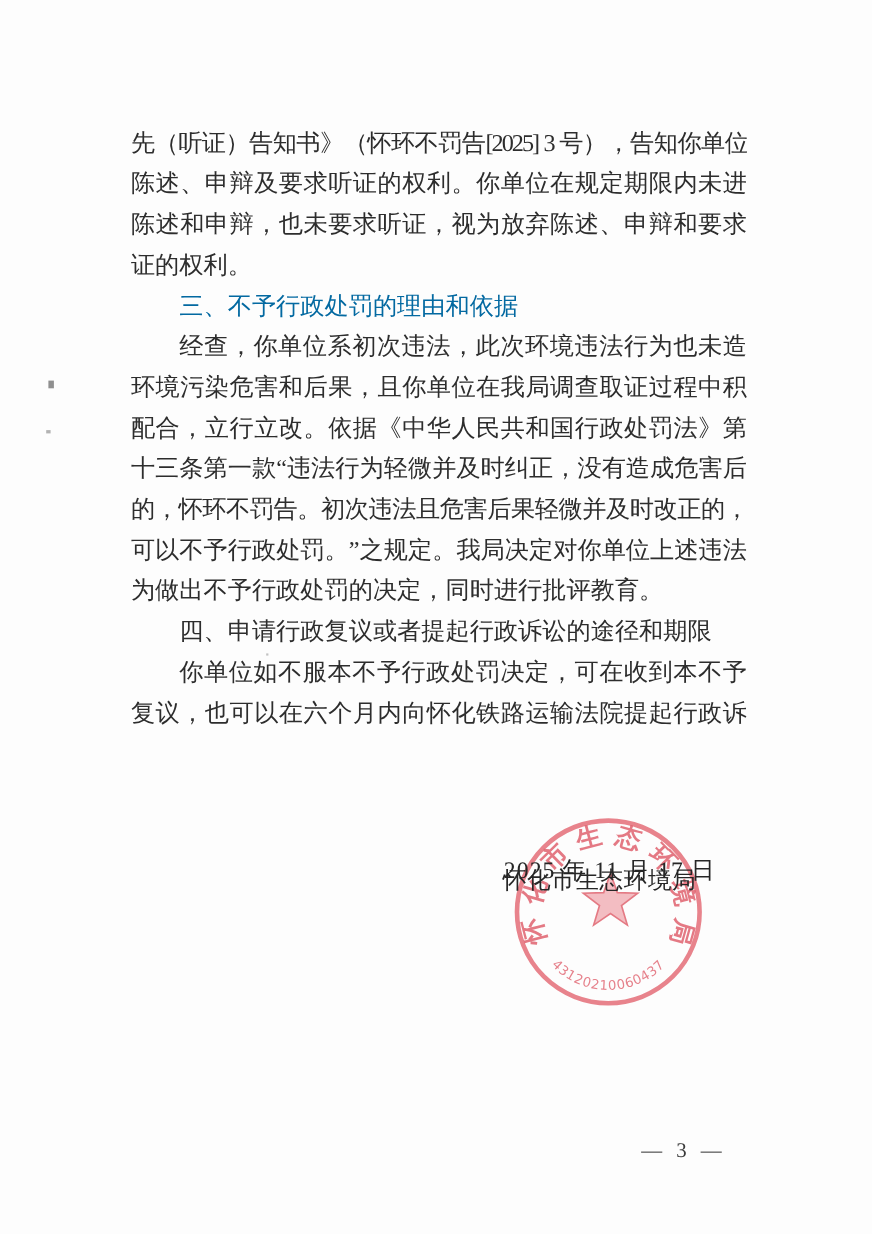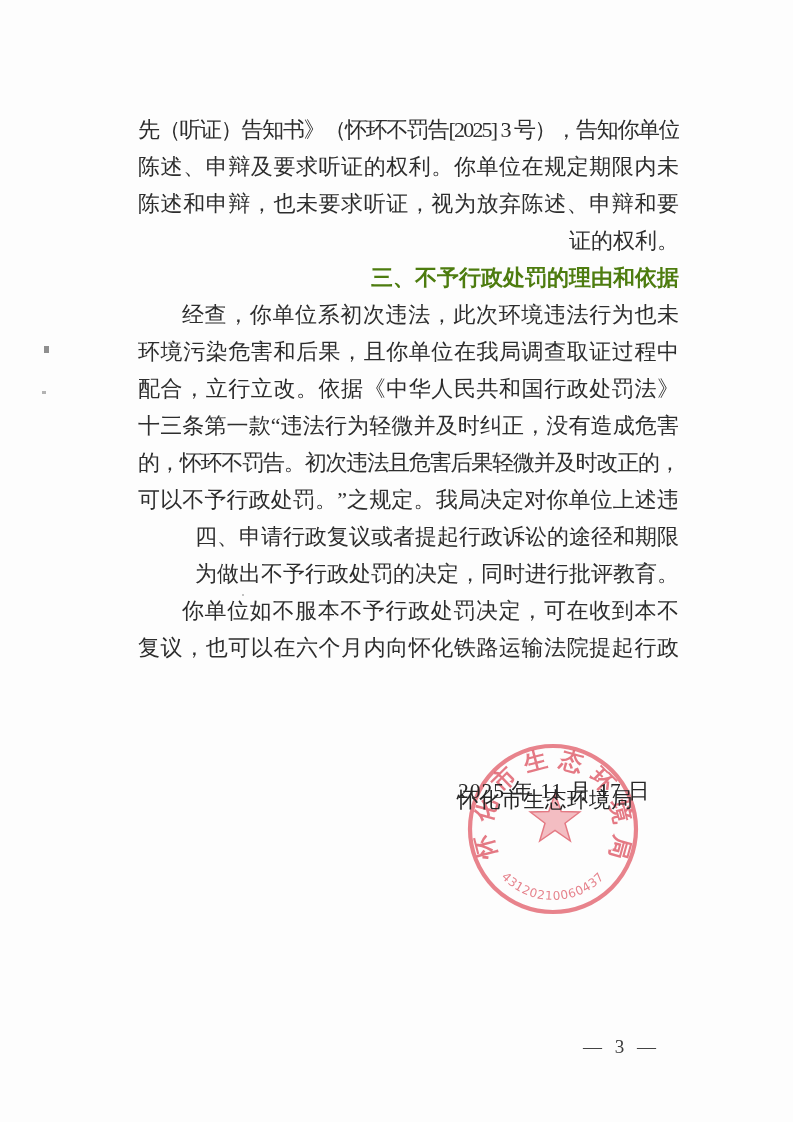--- a/index.html
+++ b/index.html
@@ -21,34 +21,32 @@
     top: 111px;
     width: 560px;
   }
   .line {
     height: 37px;
     line-height: 37px;
     font-size: 22px;
     color: #2d2d2d;
     white-space: nowrap;
     overflow: hidden;
-    text-align: right;
   }
   .line.justify {
     white-space: normal;
     text-align: justify;
     text-align-last: justify;
     text-justify: inter-character;
-    margin-left: 19px;
   }
   .line.indent { padding-left: 44px; }
   .line.bold {
     font-family: "Liberation Sans", "DejaVu Sans", sans-serif;
-    font-weight: 700;
-    color: #4d7c0f;
+    font-weight: 400;
+    color: #0369a1;
   }
   .line.squeeze { letter-spacing: -1.8px; }
 
   .signature-org, .signature-date {
     position: absolute;
     font-size: 21.5px;
     line-height: 23px;
     color: #262626;
     white-space: nowrap;
   }
@@ -93,22 +91,22 @@
       <div class="line justify">陈述、申辩及要求听证的权利。你单位在规定期限内未进行</div>
       <div class="line justify">陈述和申辩，也未要求听证，视为放弃陈述、申辩和要求听</div>
       <div class="line">证的权利。</div>
       <div class="line indent bold">三、不予行政处罚的理由和依据</div>
       <div class="line justify indent">经查，你单位系初次违法，此次环境违法行为也未造成</div>
       <div class="line justify">环境污染危害和后果，且你单位在我局调查取证过程中积极</div>
       <div class="line justify">配合，立行立改。依据《中华人民共和国行政处罚法》第三</div>
       <div class="line justify">十三条第一款“违法行为轻微并及时纠正，没有造成危害后果</div>
       <div class="line justify squeeze">的，怀环不罚告。初次违法且危害后果轻微并及时改正的，</div>
       <div class="line justify">可以不予行政处罚。”之规定。我局决定对你单位上述违法行</div>
+      <div class="line">为做出不予行政处罚的决定，同时进行批评教育。</div>
       <div class="line indent">四、申请行政复议或者提起行政诉讼的途径和期限</div>
-      <div class="line">为做出不予行政处罚的决定，同时进行批评教育。</div>
       <div class="line justify indent">你单位如不服本不予行政处罚决定，可在收到本不予行</div>
       <div class="line justify">复议，也可以在六个月内向怀化铁路运输法院提起行政诉讼。</div>
     </div>
 
   <svg class="seal" width="172" height="172" viewBox="0 0 172 172">
     <defs>
       <path id="arcTop" d="M 31.3 115.1 A 62 62 0 1 1 140.7 115.1" fill="none"></path>
       <path id="arcBottom" d="M 31.6 131.6 A 71 71 0 0 0 140.4 131.6" fill="none"></path>
     </defs>
     <circle cx="86" cy="86" r="83" fill="none" stroke="#e25864" stroke-width="4.2" opacity="0.82"></circle>

